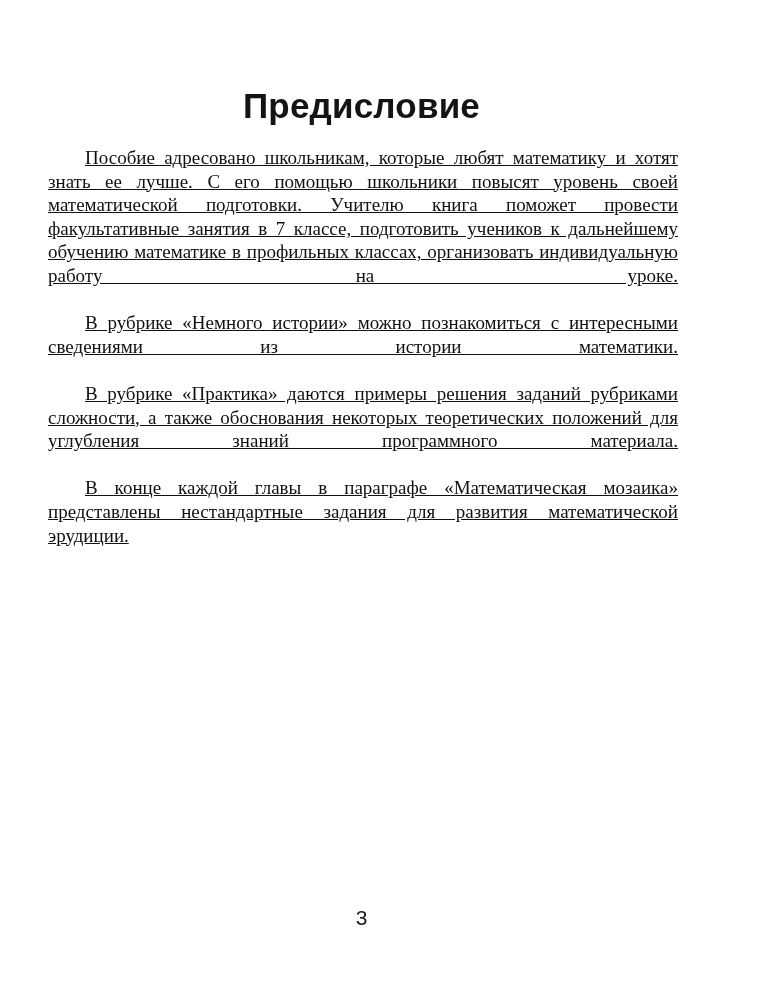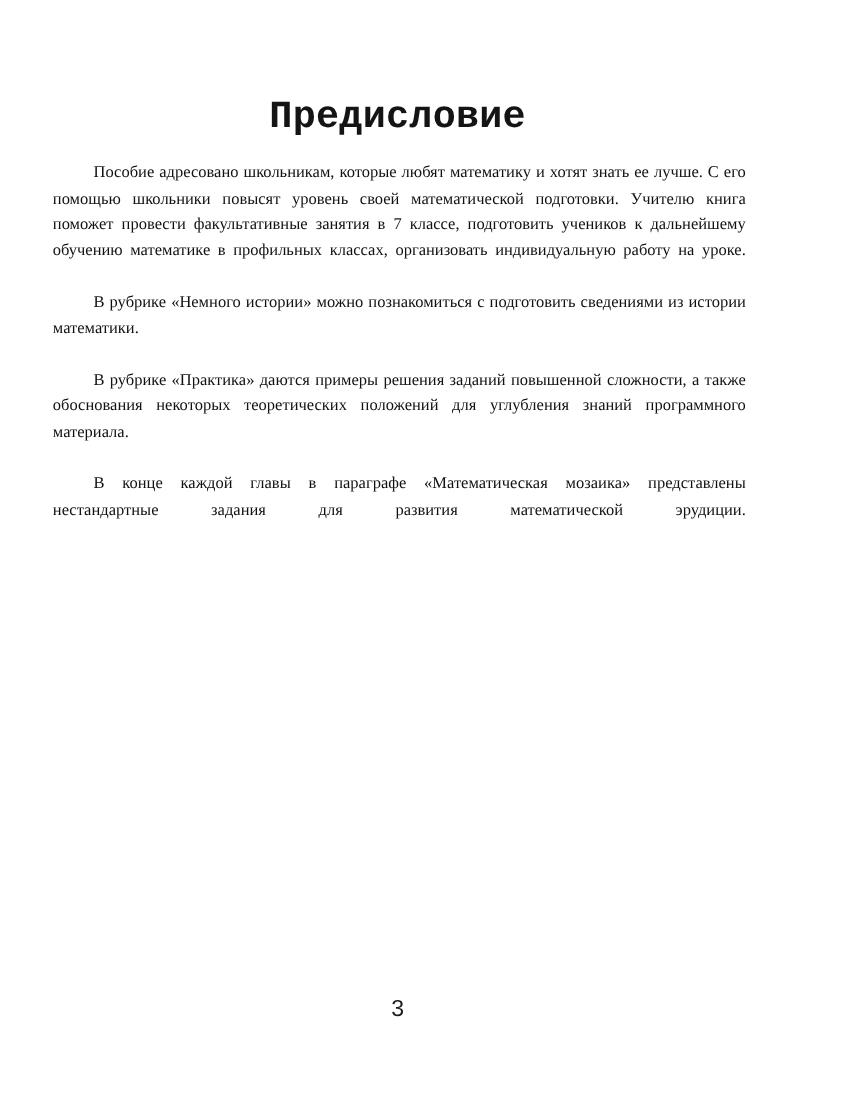--- a/index.html
+++ b/index.html
@@ -24,21 +24,21 @@
     background: #ffffff;
   }
 
   
   .page-title {
     position: absolute;
     left: 0;
     right: 0;
     top: 62px;
     text-align: center;
-    font-family: Liberation Mono, monospace;
+    font-family: Liberation Sans, sans-serif;
     font-weight: bold;
     font-size: 35px;
     line-height: 42px;
     letter-spacing: 0.2px;
     color: #141414;
     
     padding-right: 44px;
   }
 
   
@@ -47,24 +47,25 @@
     left: 48px;
     top: 146px;
     width: 630px;
   }
 
   .para {
     margin: 0;
     text-align: justify;
     text-justify: inter-word;
     text-indent: 37px;
-    font-size: 15px;
+    font-size: 19px;
     line-height: 23.6px;
     color: #111111;
     hyphens: manual;
+    text-decoration: underline;
   }
   .para:last-child {
     text-align: justify;
   }
 
   
   .para::after {
     content: "";
     display: inline-block;
     width: 100%;
@@ -86,20 +87,20 @@
 </style>
 </head>
 <body>
 
 <div class="page">
 
   <h1 class="page-title">Предисловие</h1>
 
   <div class="body-text">
     <p class="para">Пособие адресовано школьникам, которые любят математику и хотят знать ее лучше. С его помощью школьники повысят уровень своей математической подготовки. Учителю книга поможет провести факультативные занятия в 7 классе, подготовить учеников к дальнейшему обучению математике в профильных классах, организовать индивидуальную работу на уроке.</p>
-    <p class="para">В рубрике «Немного истории» можно познакомиться с подготовить сведениями из истории математики.</p>
-    <p class="para">В рубрике «Практика» даются примеры решения заданий повышенной сложности, а также обоснования некоторых теоретических положений для углубления знаний программного материала.</p>
+    <p class="para">В рубрике «Немного истории» можно познакомиться с интересными сведениями из истории математики.</p>
+    <p class="para">В рубрике «Практика» даются примеры решения заданий рубриками сложности, а также обоснования некоторых теоретических положений для углубления знаний программного материала.</p>
     <p class="para">В конце каждой главы в параграфе «Математическая мозаика» представлены нестандартные задания для развития математической эрудиции.</p>
   </div>
 
   <div class="folio">3</div>
 
 </div>
 
 </body></html>

